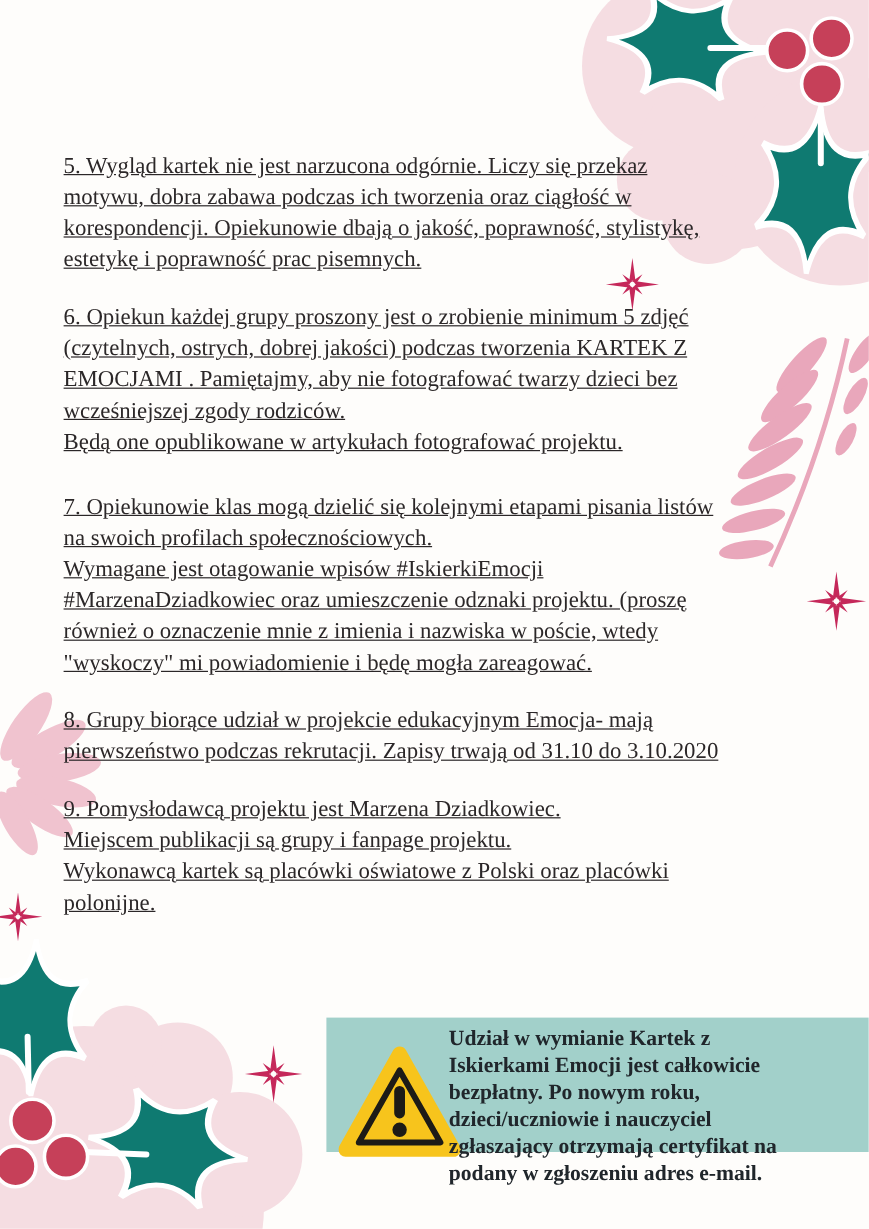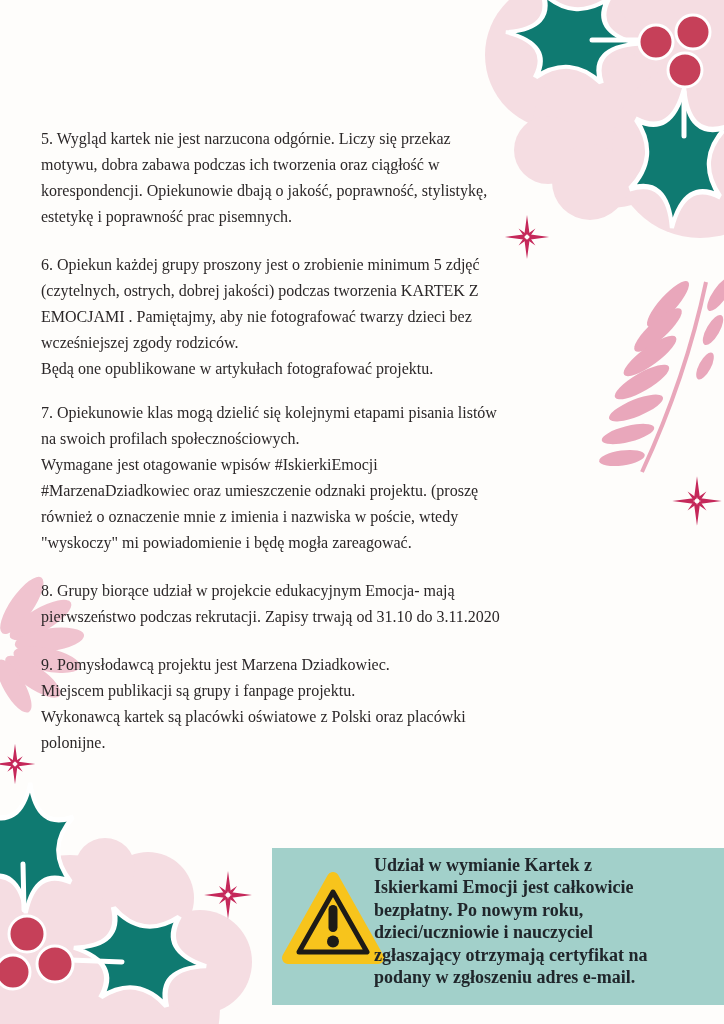--- a/index.html
+++ b/index.html
@@ -17,29 +17,29 @@
   .deco{position:absolute;left:0;top:0;pointer-events:none;}
   .pink-blob circle{fill:var(--blob);}
   .leaf{fill:var(--teal);stroke:#ffffff;stroke-width:4;}
   .stem{stroke:var(--stem);stroke-width:5;stroke-linecap:round;}
   .berries circle{fill:var(--berry);stroke:#ffffff;stroke-width:3;}
   .sparkle{fill:var(--sparkle);}
   .fern ellipse{fill:var(--fern);}
   .fern-stem{stroke:var(--fern);stroke-width:4;fill:none;}
   .petals ellipse{fill:var(--petal);}
   .content{
-    position:absolute;left:41px;top:126px;width:664px;
-    color:var(--ink);font-size:16px;line-height:26px;
+    position:absolute;left:53px;top:126px;width:664px;
+    color:var(--ink);font-size:19px;line-height:26px;text-decoration:underline;
   }
   .content p{margin:0 0 22px 0;white-space:pre-line;}
-  .content .pgroup{margin:0 0 18px 0;}
+  .content .pgroup{margin:0 0 28px 0;}
   .content .pgroup p{margin:0;}
   .bold{font-weight:bold;}
   .notice{
-    position:absolute;left:272px;top:848px;width:452px;height:157px;
+    position:absolute;left:272px;top:848px;width:452px;height:112px;
     background:var(--notice);
   }
   .warn{position:absolute;left:10px;top:20px;}
   .notice-text{
     position:absolute;left:102px;top:6px;width:344px;margin:0;
     font-weight:bold;font-size:18px;line-height:22.4px;
     color:var(--ink-dark);white-space:pre-line;
   }
 </style>
 </head>
@@ -136,21 +136,21 @@
 wcześniejszej zgody rodziców.</p>
       <p>Będą one opublikowane w artykułach fotografować projektu.</p>
     </div>
     <p>7. Opiekunowie klas mogą dzielić się kolejnymi etapami pisania listów
 na swoich profilach społecznościowych.
 Wymagane jest otagowanie wpisów #IskierkiEmocji
 #MarzenaDziadkowiec oraz umieszczenie odznaki projektu. (proszę
 również o oznaczenie mnie z imienia i nazwiska w poście, wtedy
 "wyskoczy" mi powiadomienie i będę mogła zareagować.</p>
     <p>8. Grupy biorące udział w projekcie edukacyjnym Emocja- mają
-pierwszeństwo podczas rekrutacji. Zapisy trwają od 31.10 do 3.11.2020</p>
+pierwszeństwo podczas rekrutacji. Zapisy trwają od 31.10 do 3.10.2020</p>
     <p>9. Pomysłodawcą projektu jest Marzena Dziadkowiec.
 Miejscem publikacji są grupy i fanpage projektu.
 Wykonawcą kartek są placówki oświatowe z Polski oraz placówki
 polonijne.</p>
   </main>
 
   <aside class="notice">
     <svg class="warn" width="102" height="102" viewBox="0 0 102 102">
       <path d="M51,10 L96,90 L6,90 Z" fill="var(--warn-yellow)" stroke="var(--warn-yellow)" stroke-width="12" stroke-linejoin="round"></path>
       <path d="M51,24 L85,84 L17,84 Z" fill="none" stroke="#1d1b17" stroke-width="5" stroke-linejoin="round"></path>

